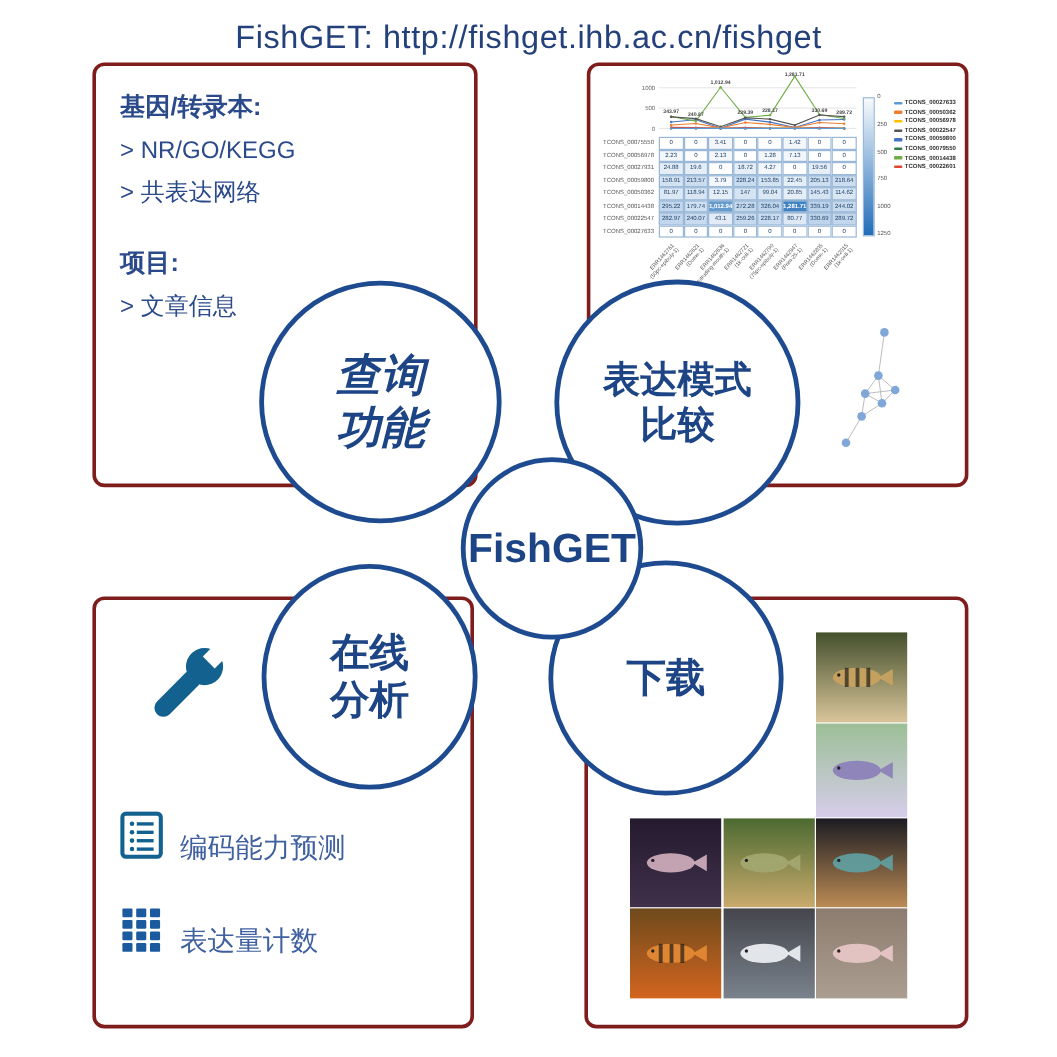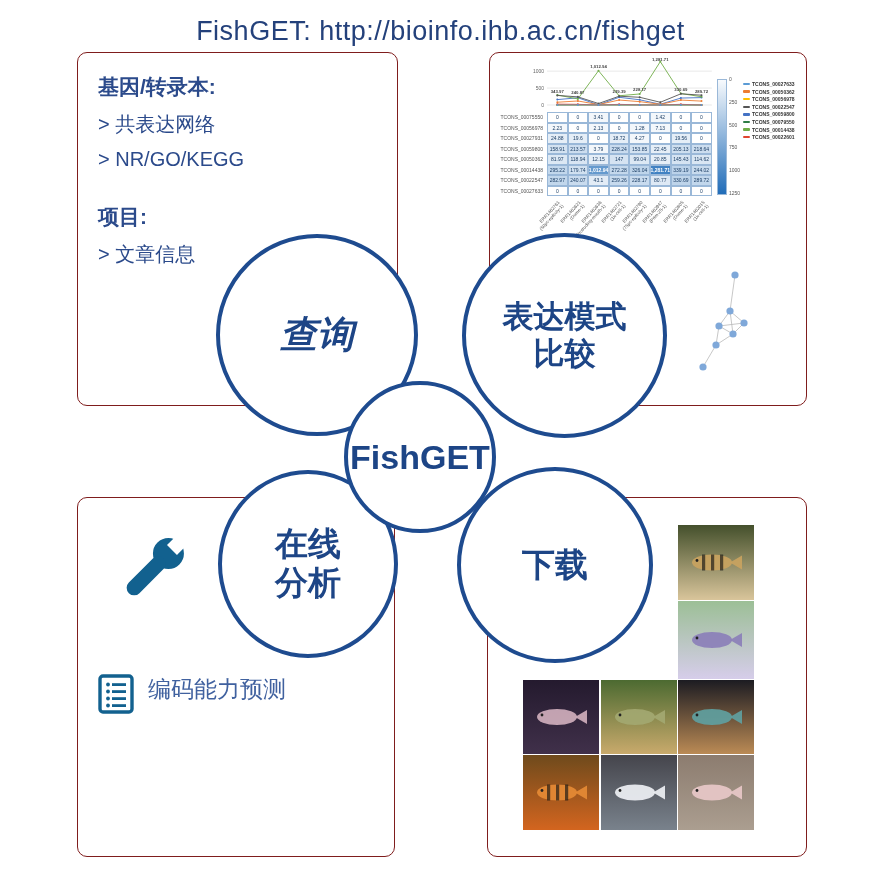--- a/index.html
+++ b/index.html
@@ -1,77 +1,77 @@
 <!DOCTYPE html>
 <html><head>
 <meta charset="utf-8">
 <style>
   html,body{margin:0;padding:0;background:#ffffff;}
   .canvas{position:relative;width:881px;height:881px;background:#fff;overflow:hidden;
           font-family:"Liberation Sans",sans-serif;}
   .title{position:absolute;left:0;top:16px;width:100%;text-align:center;
          font-size:27px;color:#24417b;letter-spacing:.5px;}
-  .panel{position:absolute;background:#fff;border:1px solid #7f1d1d;border-radius:10px;box-sizing:border-box;}
+  .panel{position:absolute;background:#fff;border:3px solid #7f1d1d;border-radius:10px;box-sizing:border-box;}
   #panel-tl{left:77px;top:52px;width:321px;height:354px;}
   #panel-tr{left:489px;top:52px;width:318px;height:354px;}
   #panel-bl{left:77px;top:497px;width:318px;height:360px;}
   #panel-br{left:487px;top:497px;width:320px;height:360px;}
 
   .tl-content{padding:20px 0 0 20px;color:#2b4a8b;}
   .sec-heading{font-size:21px;font-weight:bold;margin-bottom:6px;}
   .pitem{font-size:20px;line-height:35px;white-space:nowrap;}
   .sec2{margin-top:26px;}
 
   .circle{position:absolute;background:#fff;border:4px solid #1e4b8f;border-radius:50%;
           display:flex;flex-direction:column;align-items:center;justify-content:center;
           color:#1d4586;font-weight:bold;text-align:center;box-sizing:border-box;line-height:1.18;}
   #circle-query{left:216px;top:234px;width:202px;height:202px;font-size:37px;font-style:italic;}
   #circle-expr{left:462px;top:233px;width:205px;height:205px;font-size:31px;}
   #circle-analysis{left:218px;top:470px;width:180px;height:188px;font-size:33px;}
   #circle-stats{left:457px;top:467px;width:196px;height:196px;font-size:33px;}
-  #circle-center{left:344px;top:381px;width:152px;height:152px;font-size:34px;}
+  #circle-center{left:384px;top:381px;width:152px;height:152px;font-size:34px;}
 
   
   #expr-figure{position:absolute;left:5px;top:4px;width:308px;height:240px;font-family:"Liberation Sans",sans-serif;}
   .rowlab{position:absolute;width:48px;text-align:right;font-size:5px;color:#555;line-height:10.5px;}
   .hcell{position:absolute;box-sizing:border-box;border:0.5px solid #9ab8d8;
          font-size:5px;display:flex;align-items:center;justify-content:center;color:#1d3f66;}
   .collab{position:absolute;width:80px;text-align:right;font-size:4.6px;color:#555;
           transform:rotate(-48deg);transform-origin:100% 0;white-space:pre-line;line-height:1.15;}
   .cbar{position:absolute;border:0.5px solid #9ab8d8;}
   .cbar-tick{position:absolute;font-size:5px;color:#555;}
   .lgd{position:absolute;display:flex;align-items:center;gap:2px;}
   .lgd-mark{display:inline-block;width:7px;height:2.5px;border-radius:1px;}
   .lgd-txt{font-size:5px;color:#333;font-weight:bold;white-space:nowrap;}
 
   #network-svg{position:absolute;left:192px;top:202px;}
 
   
-  .tool-row{position:absolute;display:flex;align-items:flex-start;gap:14px;color:#40619f;font-size:23px;white-space:nowrap;}
+  .tool-row{position:absolute;display:flex;align-items:flex-end;gap:14px;color:#40619f;font-size:23px;white-space:nowrap;}
   #tool-row-0{left:20px;top:176px;}
   #tool-row-1{left:20px;top:254px;}
   #wrench-wrap{position:absolute;left:36px;top:28px;}
 
   
   .fish-tile{position:absolute;overflow:hidden;}
   .fish-tile svg{position:absolute;left:0;top:0;}
 </style>
 </head>
 <body>
 
 <div class="canvas">
 
-  <div class="title">FishGET: http://bioinfo.ihb.ac.cn/fishget</div>
+  <div class="title">FishGET: http://fishget.ihb.ac.cn/fishget</div>
 
   <div class="panel" id="panel-tl">
     <div class="tl-content">
       <div class="sec-heading">基因/转录本:</div>
       <div>
+          <div class="pitem">&gt; NR/GO/KEGG</div>
           <div class="pitem">&gt; 共表达网络</div>
-          <div class="pitem">&gt; NR/GO/KEGG</div>
         </div>
       <div class="sec-heading sec2">项目:</div>
       <div>
           <div class="pitem">&gt; 文章信息</div>
         </div>
     </div>
   </div>
 
   <div class="panel" id="panel-tr">
     <div id="expr-figure">
@@ -333,20 +333,41 @@
               <rect x="14" y="16.2" width="14" height="2.8"></rect>
             <circle cx="10" cy="24.5" r="1.9"></circle>
               <rect x="14" y="23.2" width="14" height="2.8"></rect>
             <circle cx="10" cy="31.5" r="1.9"></circle>
               <rect x="14" y="30.2" width="14" height="2.8"></rect>
           </g>
         </svg>
       </span>
       <span>编码能力预测</span>
     </div>
+    <div class="tool-row" id="tool-row-1">
+      <span>
+        <svg width="36" height="40" viewBox="0 0 36 40">
+          <g fill="#1b5a9e">
+            <rect x="2" y="3" width="8.4" height="7.4" rx="1"></rect>
+              <rect x="13.5" y="3" width="8.4" height="7.4" rx="1"></rect>
+              <rect x="25" y="3" width="8.4" height="7.4" rx="1"></rect>
+            <rect x="2" y="12.6" width="8.4" height="7.4" rx="1"></rect>
+              <rect x="13.5" y="12.6" width="8.4" height="7.4" rx="1"></rect>
+              <rect x="25" y="12.6" width="8.4" height="7.4" rx="1"></rect>
+            <rect x="2" y="22.2" width="8.4" height="7.4" rx="1"></rect>
+              <rect x="13.5" y="22.2" width="8.4" height="7.4" rx="1"></rect>
+              <rect x="25" y="22.2" width="8.4" height="7.4" rx="1"></rect>
+            <rect x="2" y="31.8" width="8.4" height="7.4" rx="1"></rect>
+              <rect x="13.5" y="31.8" width="8.4" height="7.4" rx="1"></rect>
+              <rect x="25" y="31.8" width="8.4" height="7.4" rx="1"></rect>
+          </g>
+        </svg>
+      </span>
+      <span>表达量计数</span>
+    </div>
   </div>
 
   <div class="panel" id="panel-br">
     <div id="fish-collage">
         <div class="fish-tile" style="left: 190px; top: 27px; width: 76px; height: 75px; background: linear-gradient(rgb(68, 80, 44), rgb(217, 197, 155));">
           <svg width="76" height="75">
             <ellipse cx="34" cy="37.5" rx="20" ry="8" fill="#c9a35f" opacity="0.92"></ellipse>
             <polygon points="52,37.5 64,30.5 64,44.5" fill="#c9a35f" opacity="0.92"></polygon>
             <circle cx="19" cy="35.5" r="1.4" fill="#222"></circle>
             <rect x="24" y="29.5" width="3.2" height="16" fill="rgba(20,20,20,0.65)"></rect>
@@ -404,20 +425,21 @@
             <ellipse cx="34" cy="37.5" rx="20" ry="8" fill="#e8c8c8" opacity="0.92"></ellipse>
             <polygon points="52,37.5 64,30.5 64,44.5" fill="#e8c8c8" opacity="0.92"></polygon>
             <circle cx="19" cy="35.5" r="1.4" fill="#222"></circle>
           </svg>
         </div>
       </div>
   </div>
 
   <div class="circle" id="circle-query">
     <span>查询</span>
+    <span>功能</span>
   </div>
   <div class="circle" id="circle-analysis">
     <span>在线</span>
     <span>分析</span>
   </div>
   <div class="circle" id="circle-expr">
     <span>表达模式</span>
     <span>比较</span>
   </div>
   <div class="circle" id="circle-stats">

